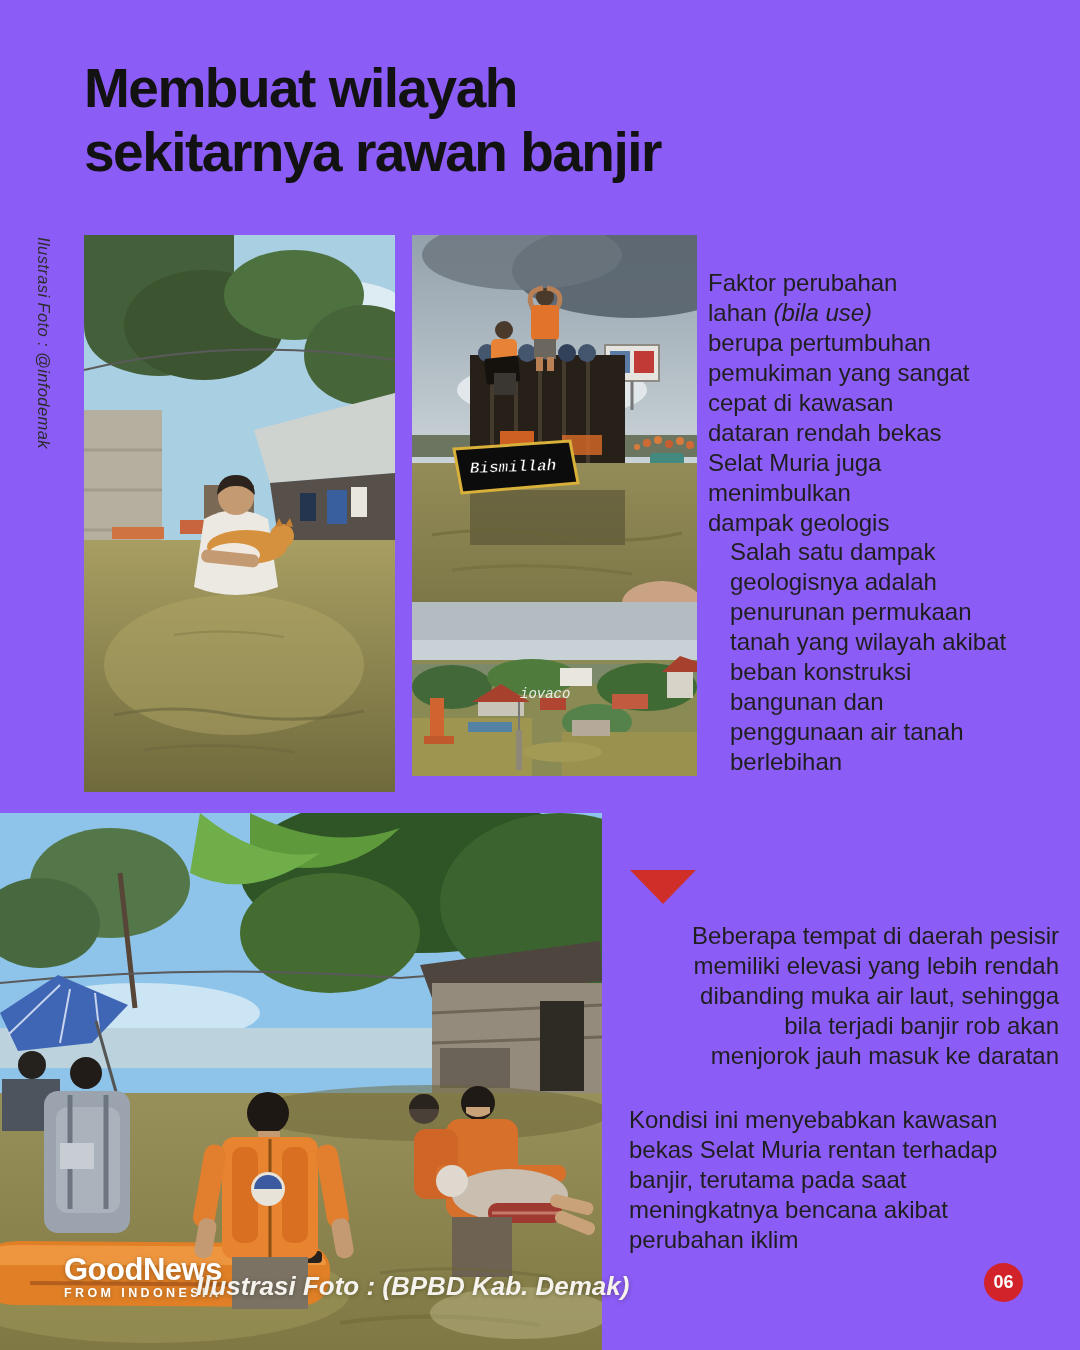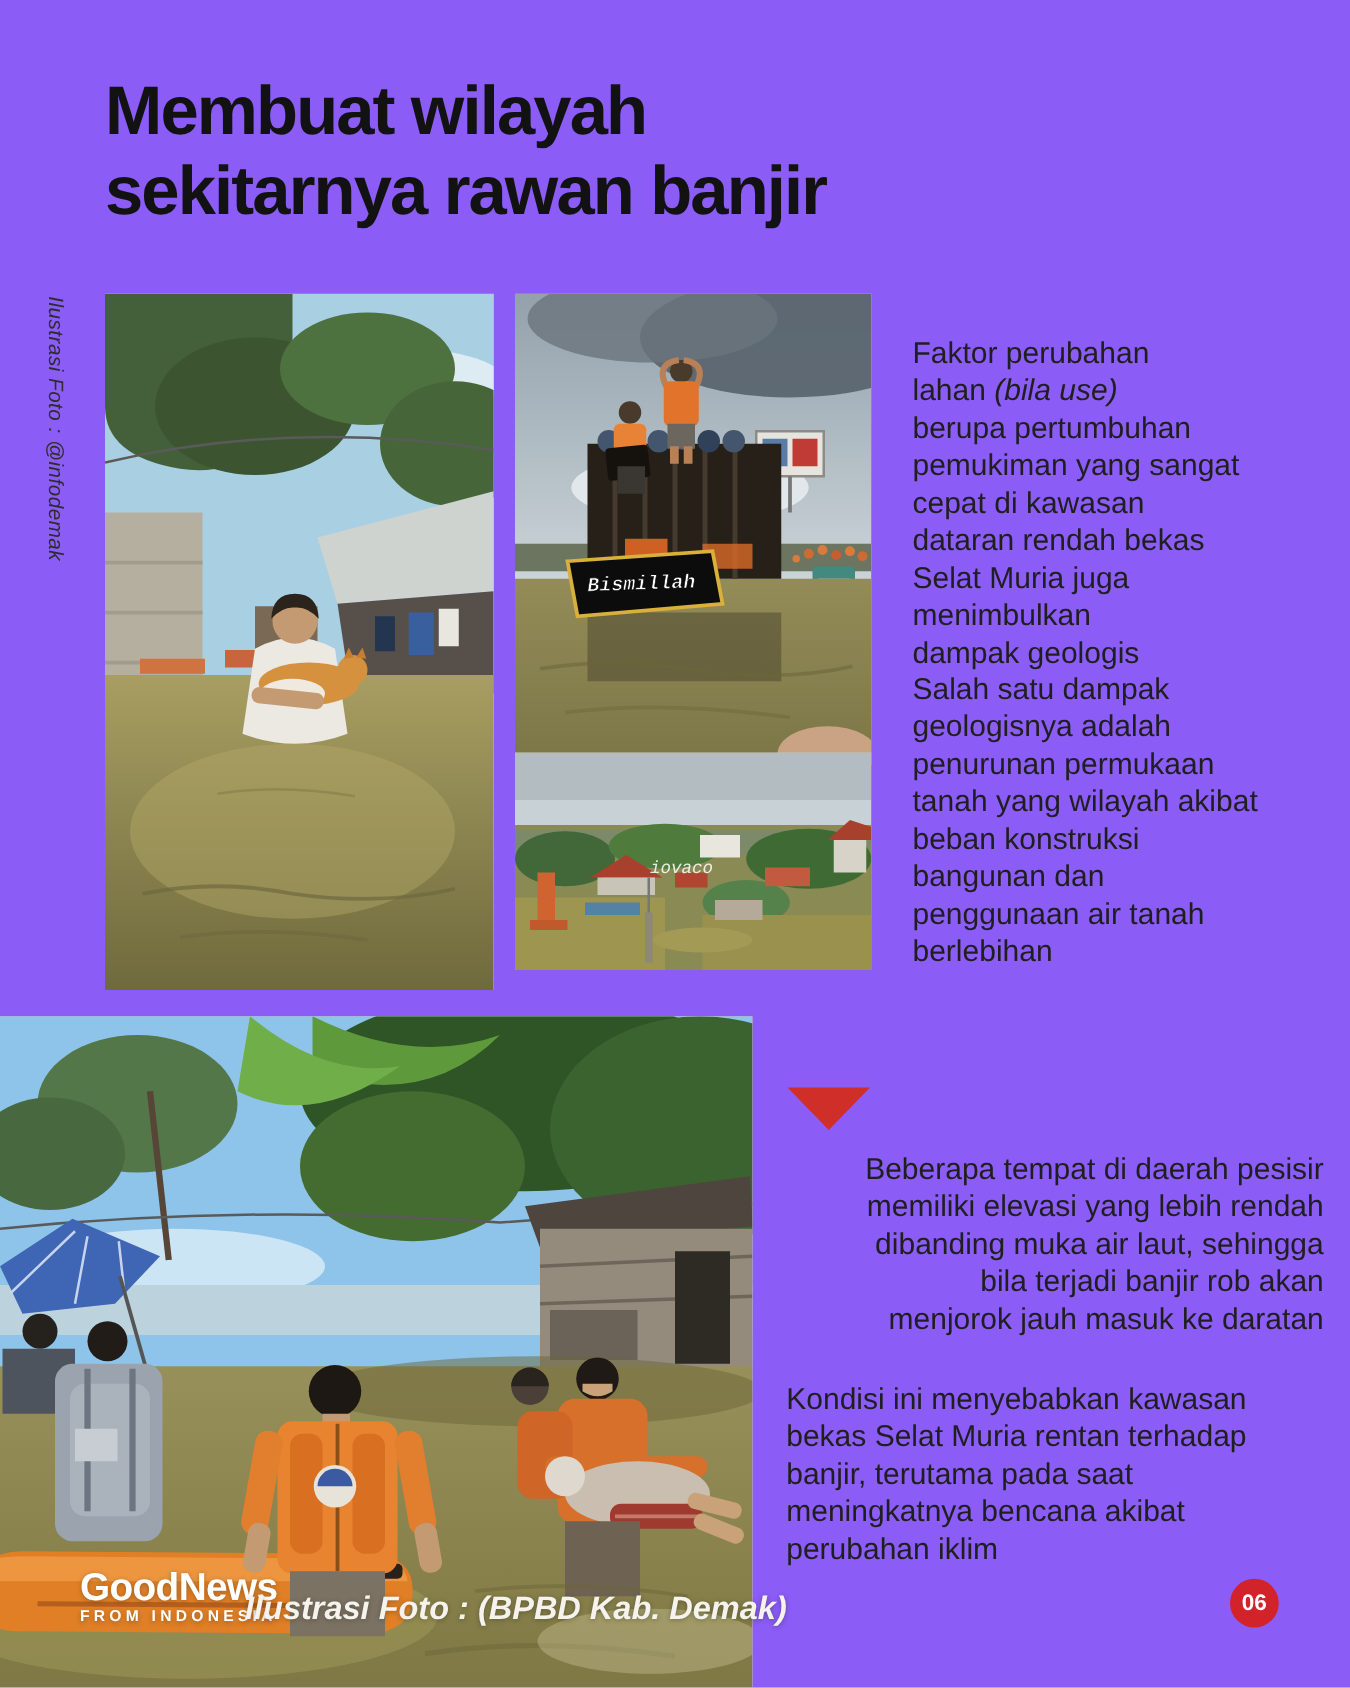--- a/index.html
+++ b/index.html
@@ -21,21 +21,21 @@
   .photo{position:absolute;overflow:hidden;background:#cac6ba;}
   .photo svg{display:block;width:100%;height:100%;}
   #photo1{left:84px;top:235px;width:311px;height:557px;}
   #photo2{left:412px;top:235px;width:285px;height:377px;}
   #photo3{left:412px;top:602px;width:285px;height:174px;}
   #photo4{left:0;top:813px;width:602px;height:537px;}
   .para{
     position:absolute;font-size:24px;line-height:30px;color:#1f1f1f;
     white-space:pre-line;
   }
-  #p1{left:730px;top:238px;width:310px;}
+  #p1{left:708px;top:238px;width:310px;}
   #p2{left:730px;top:537px;width:310px;}
   #p3{left:629px;top:921px;width:430px;text-align:right;}
   #p4{left:629px;top:1105px;width:430px;}
   .pointer-triangle{
     position:absolute;left:630px;top:870px;width:0;height:0;
     border-left:33px solid transparent;border-right:33px solid transparent;
     border-top:34px solid #cf2f28;
   }
   .brand{position:absolute;left:64px;top:1254px;color:#ffffff;
     text-shadow:0 1px 4px rgba(40,40,20,.35);}

